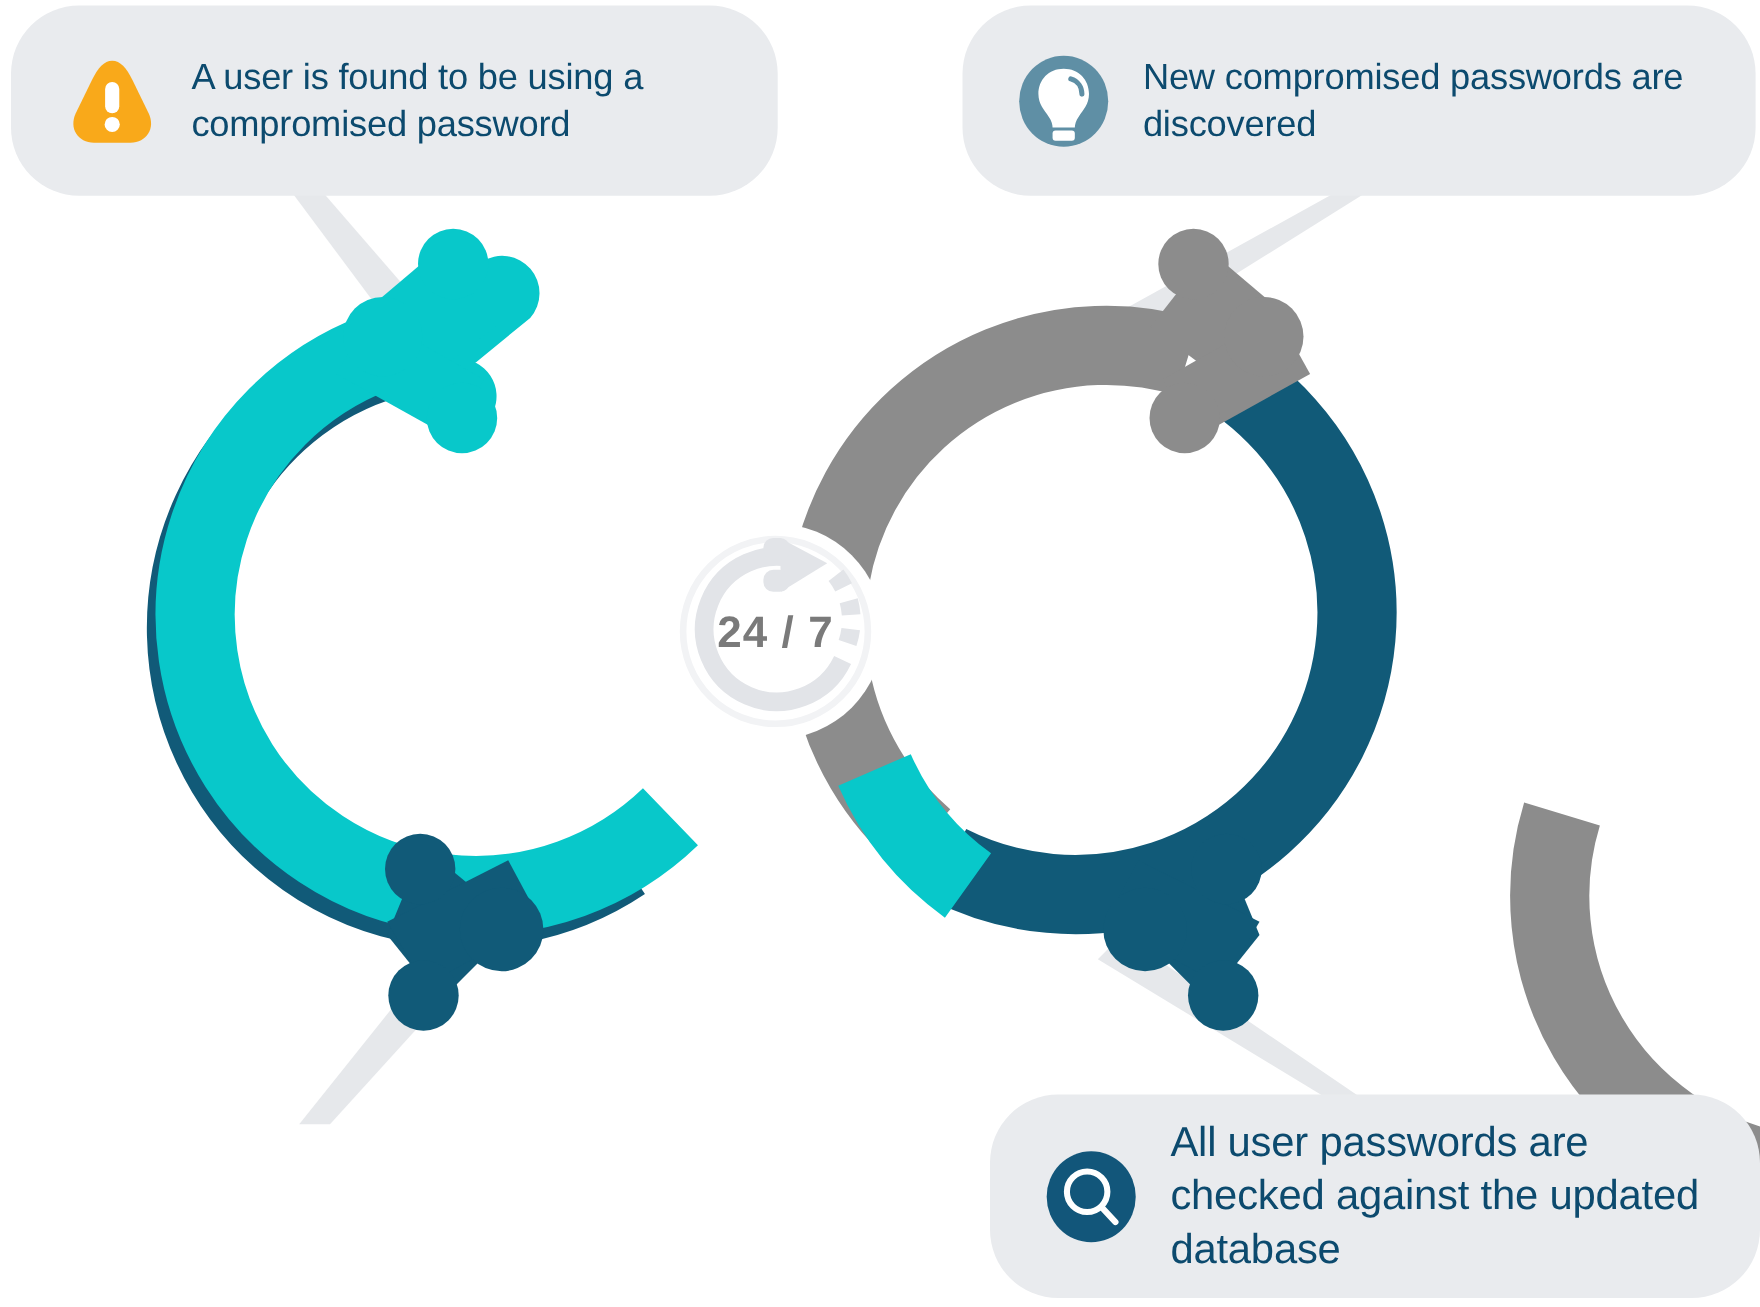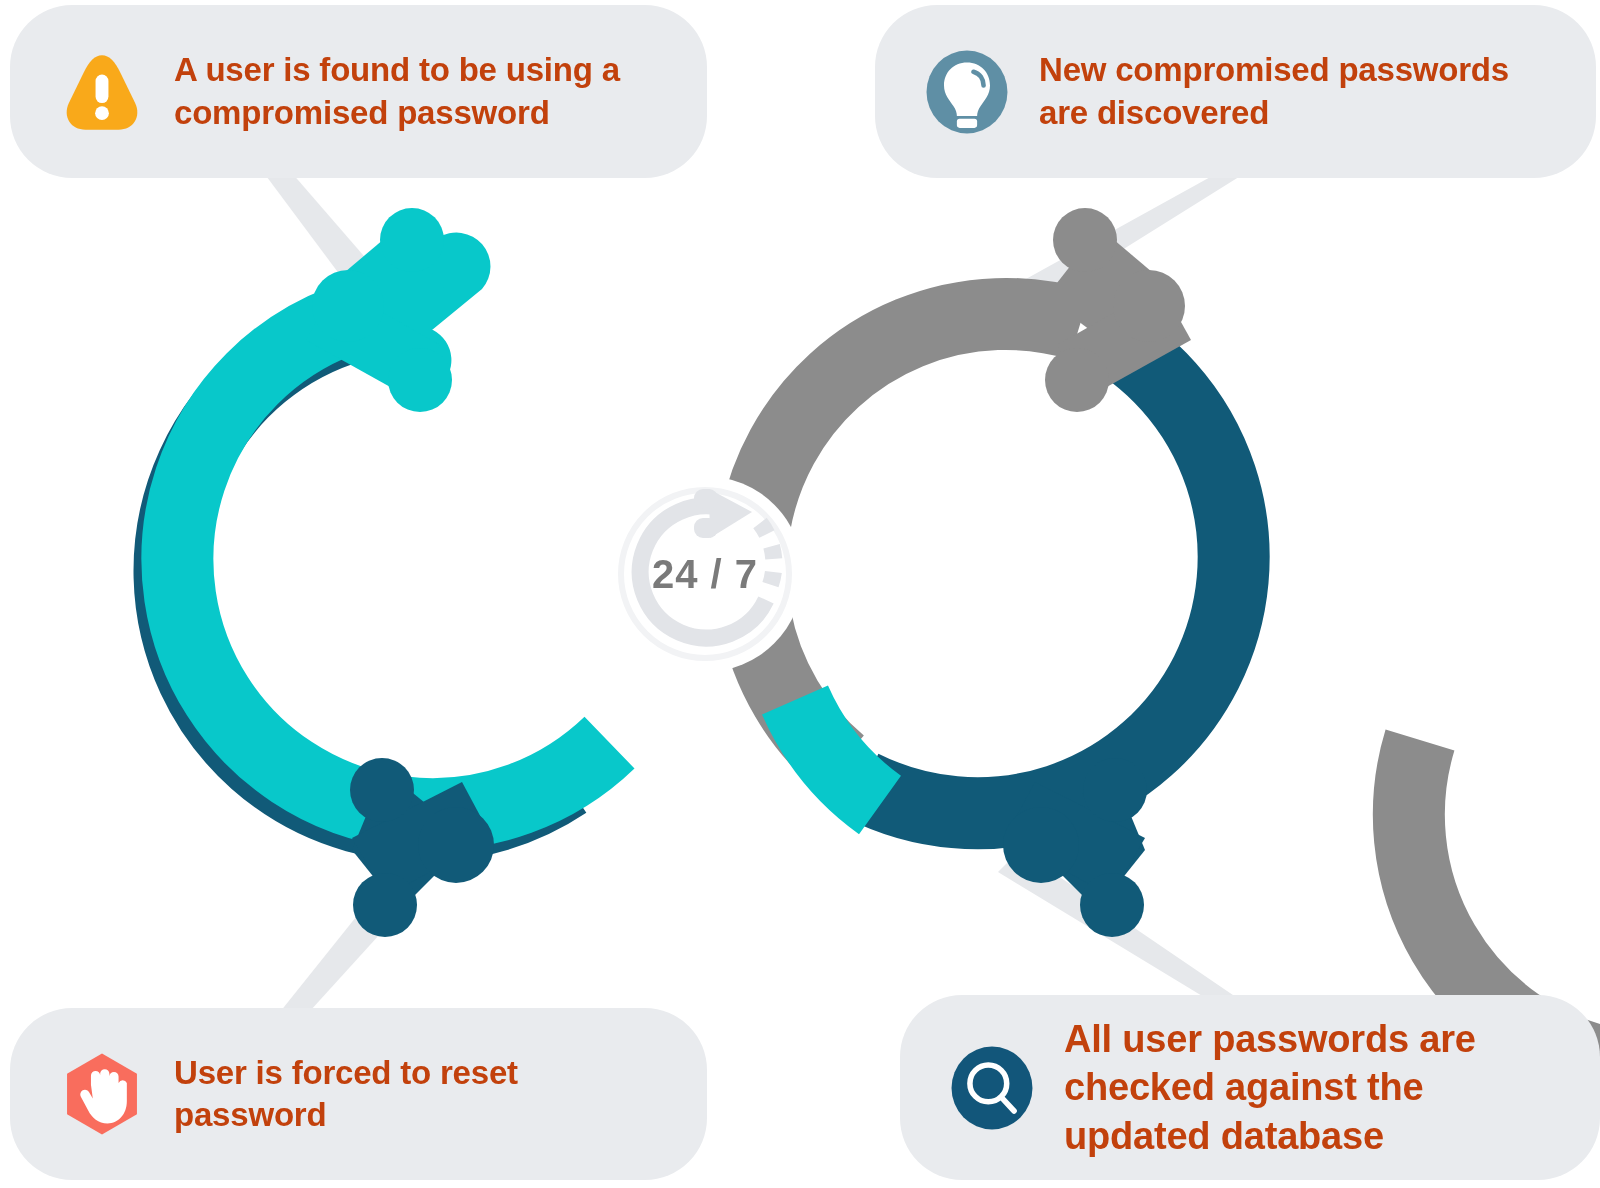--- a/index.html
+++ b/index.html
@@ -40,23 +40,23 @@
   .card-icon {
     flex: 0 0 auto;
     width: 92px;
     height: 92px;
     display: flex;
     align-items: center;
     justify-content: center;
   }
   .card-text {
     font-size: 33px;
-    font-weight: bold;
+    font-weight: normal;
     line-height: 1.28;
-    color: #c2410c;
+    color: #0c4a6e;
     letter-spacing: -0.2px;
   }
 
   #card-top-left  { left: 10px;  top: 5px;    width: 697px; height: 173px; }
   #card-top-right { left: 875px; top: 5px;    width: 721px; height: 173px; justify-content: center; }
   #card-bot-left  { left: 10px;  top: 1008px; width: 697px; height: 172px; }
   #card-bot-right { left: 900px; top: 995px;  width: 700px; height: 185px; }
 
   #card-bot-right .card-text { font-size: 38px; }
 </style>
@@ -167,29 +167,20 @@
       <svg viewBox="0 0 100 100" width="92" height="92">
         <ellipse cx="50" cy="50" rx="44" ry="45" fill="#5f8fa5"></ellipse>
         <path d="M50 18 C35 18 25 29 25 43 C25 53 31 59 35 65 C38 69 39 73 39 76 L61 76 C61 73 62 69 65 65 C69 59 75 53 75 43 C75 29 65 18 50 18 Z" fill="#ffffff"></path>
         <rect x="39" y="79" width="22" height="10" rx="3" fill="#ffffff"></rect>
         <path d="M57 28 C64 30 68 36 68 43" fill="none" stroke="#5f8fa5" stroke-width="5" stroke-linecap="round"></path>
       </svg>
     </div>
     <div class="card-text">New compromised passwords are discovered</div>
   </div>
 
-  <div class="card" id="card-bot-left">
-    <div class="card-icon">
-      <svg viewBox="0 0 100 100" width="92" height="92">
-        <polygon points="50,6 88,28 88,72 50,94 12,72 12,28" fill="#f96d5d"></polygon>
-        <path d="M38 40 L38 30 A5 5 0 0 1 48 30 L48 38 L48 28 A5 5 0 0 1 58 28 L58 38 L58 31 A5 5 0 0 1 68 31 L68 42 L68 38 A5 5 0 0 1 77 38 L77 58 C77 72 68 82 56 82 C46 82 39 76 35 68 L27 53 A5 5 0 0 1 36 48 L40 55 Z" fill="#ffffff"></path>
-      </svg>
-    </div>
-    <div class="card-text">User is forced to reset password</div>
-  </div>
 
   <div class="card" id="card-bot-right">
     <div class="card-icon">
       <svg viewBox="0 0 100 100" width="92" height="92">
         <ellipse cx="50" cy="50" rx="44" ry="45" fill="#12567a"></ellipse>
         <circle cx="46" cy="45" r="20" fill="none" stroke="#ffffff" stroke-width="6"></circle>
         <line x1="60" y1="60" x2="74" y2="75" stroke="#ffffff" stroke-width="6" stroke-linecap="round"></line>
       </svg>
     </div>
     <div class="card-text">All user passwords are checked against the updated database</div>

